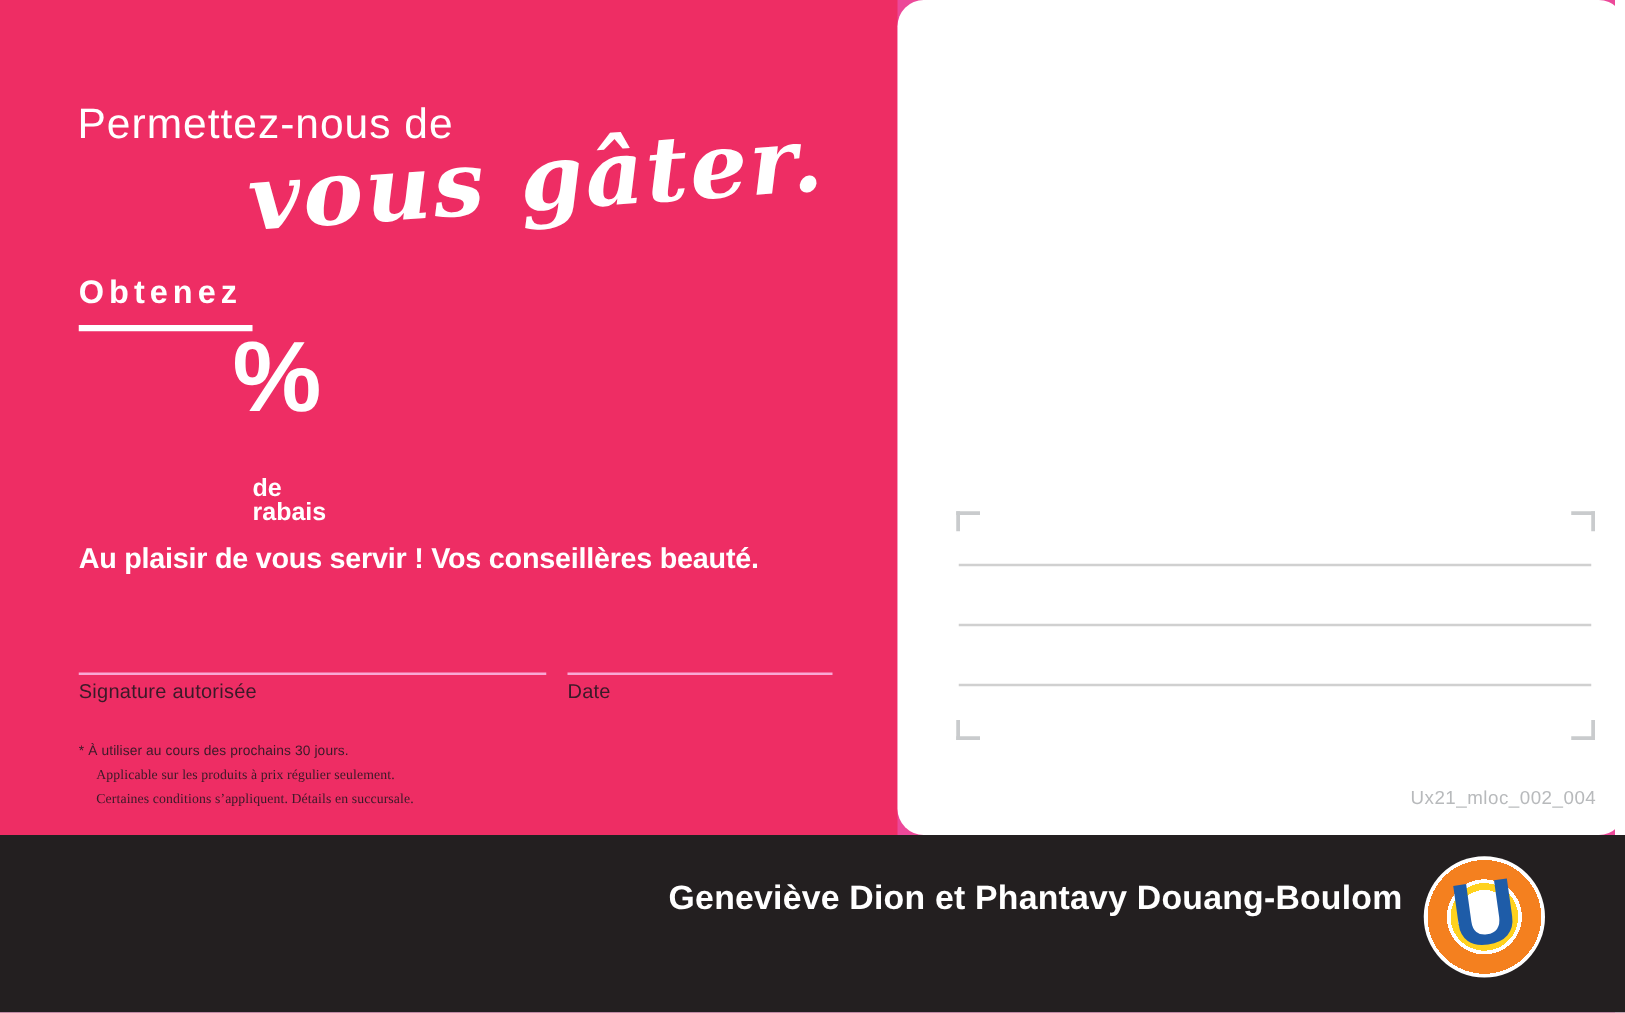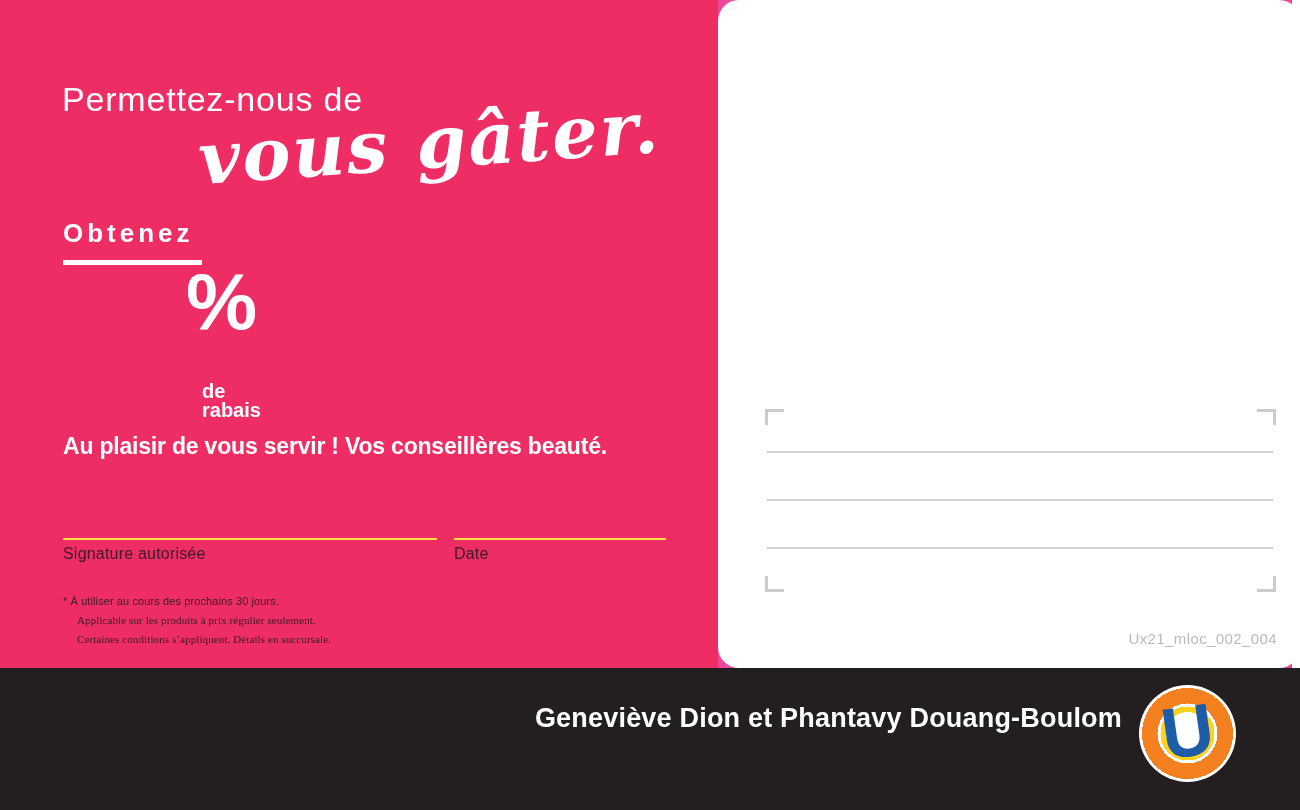--- a/index.html
+++ b/index.html
@@ -57,21 +57,21 @@
     letter-spacing: -0.2px;
   }
   .offer-text sup { font-size: 14px; }
   .closing-line {
     position: absolute; left: 63px; top: 433px;
     font-size: 23px; font-weight: 700; letter-spacing: -0.2px;
     white-space: nowrap;
   }
   .sig-field {
     position: absolute; top: 538px;
-    border-top: 2px solid #fde047;
+    border-top: 2px solid #f9a8d4;
     color: #3A1A28; font-size: 16px;
     padding-top: 5px; letter-spacing: 0.2px;
   }
   .sig-field.signature { left: 63px; width: 374px; }
   .sig-field.date { left: 454px; width: 212px; }
   .terms {
     position: absolute; left: 63px; top: 592px;
     color: #3A1A28; font-size: 11px; line-height: 19px;
     letter-spacing: 0.1px;
   }

